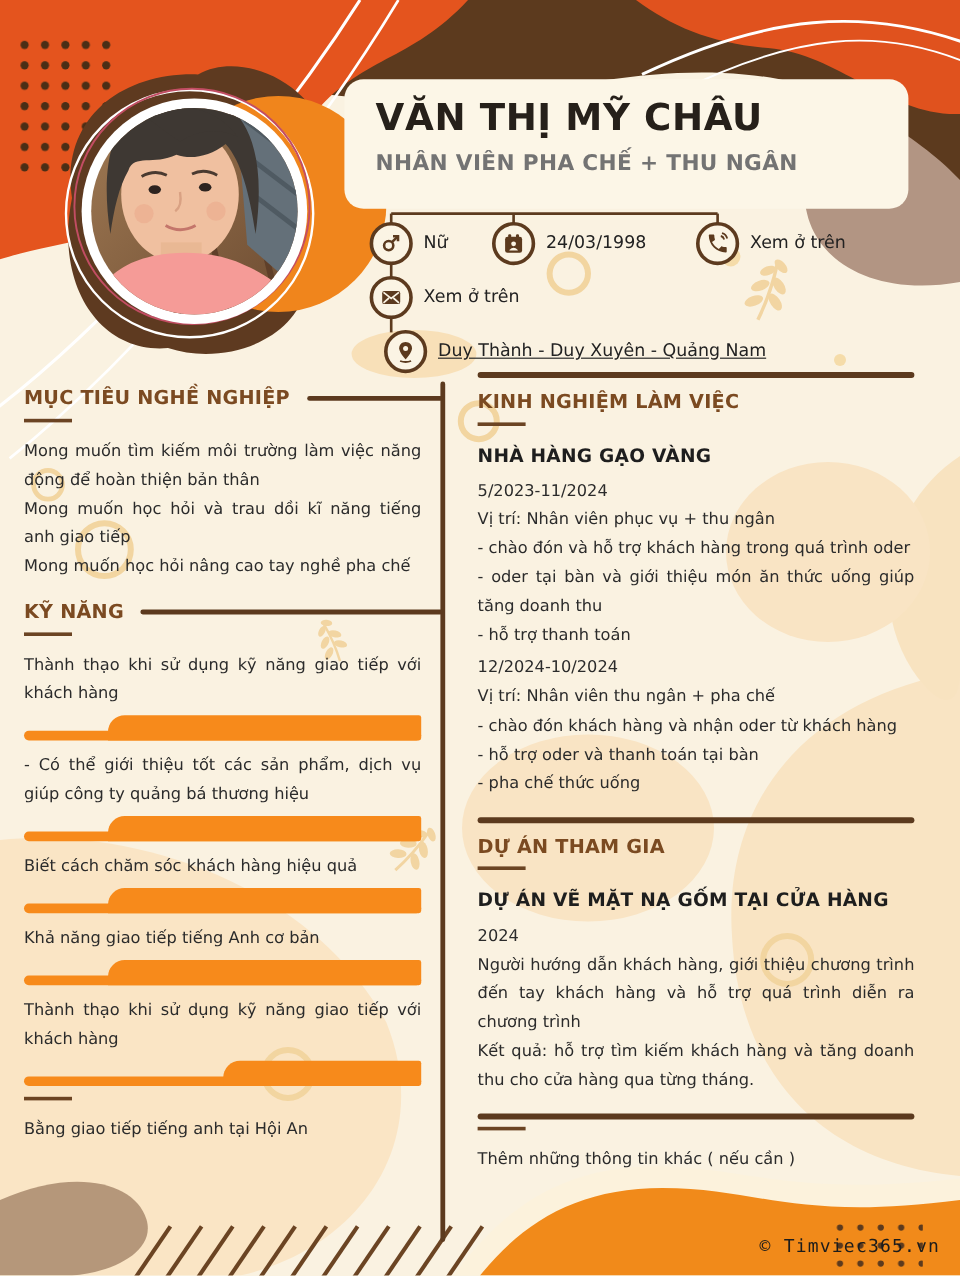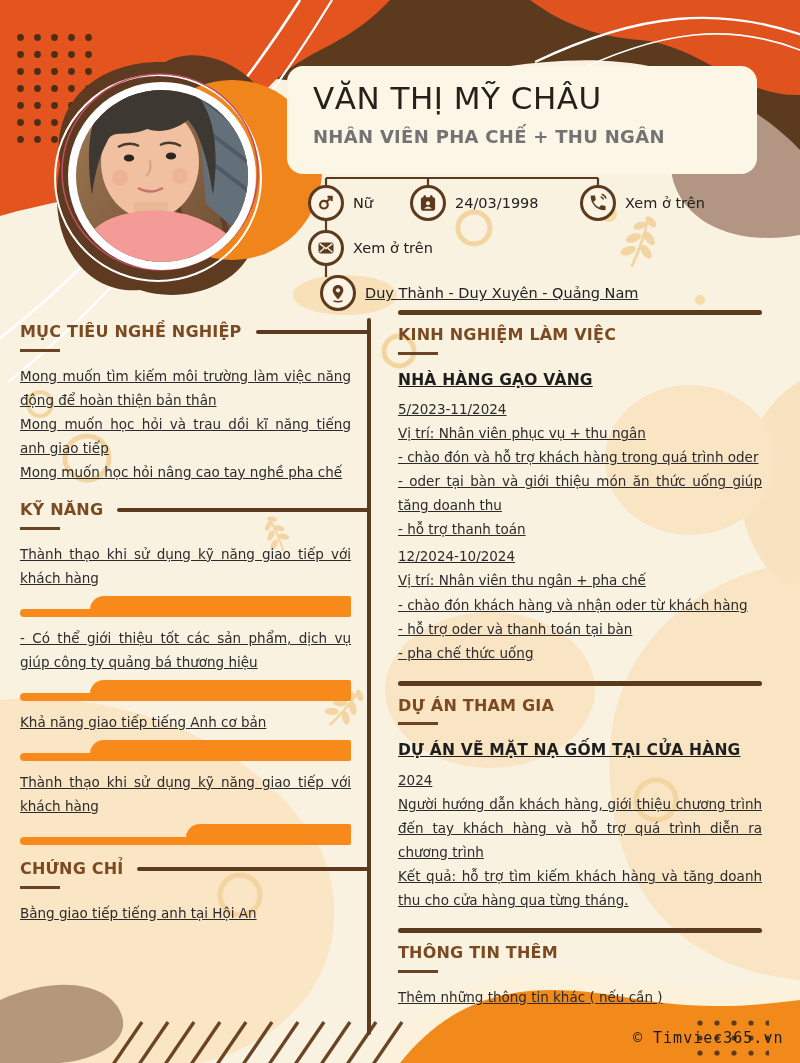--- a/index.html
+++ b/index.html
@@ -12,21 +12,21 @@
   .abs{position:absolute;}
   #bg-decor{position:absolute;left:0;top:0;z-index:0;}
 
   
   .header-card{
     left:287px;top:66px;width:470px;height:108px;
     background:#FCF6E7;border-radius:16px;z-index:2;
     padding:0;box-sizing:border-box;
   }
   .cv-name{
-    margin:15px 0 0 26px;font-size:31px;font-weight:400;color:#26201A;
+    margin:15px 0 0 26px;font-size:31px;font-weight:700;color:#26201A;
     letter-spacing:.5px;line-height:1.15;
   }
   .cv-title{
     margin:9px 0 0 26px;font-size:18px;font-weight:700;color:#737373;
     letter-spacing:.3px;
   }
 
   
   .contact-item{z-index:3;display:flex;align-items:center;}
   .icon-circle{
@@ -44,21 +44,21 @@
   .sec-head{display:flex;align-items:center;}
   .sec-head h2{
     margin:0;font-size:16px;font-weight:800;color:#7B4A21;
     letter-spacing:.2px;white-space:nowrap;line-height:1.3;
   }
   .head-line{flex:1;height:4px;background:#5C3A1E;border-radius:2px;margin-left:14px;}
   .head-underline{width:40px;height:3px;background:#6B4423;margin-top:6px;margin-bottom:12px;}
 
   .body-text{font-size:13.5px;line-height:1.78;text-align:justify;}
   .left-col .body-text{padding-right:18px;}
-  .left-col p,.right-col p{margin:0;text-decoration:underline;}
+  .left-col p,.right-col p{margin:0;}
 
   
   .skill-item{margin-bottom:0;}
   .skill-bar{position:relative;height:21px;margin:6px 18px 9px 0;}
   .skill-track{position:absolute;left:0;right:0;bottom:0;height:8px;border-radius:4px;background:#F78A1B;}
   .skill-fill{position:absolute;right:0;bottom:0;height:21px;background:#F78A1B;
     border-radius:14px 2px 2px 0;}
 
   .col-divider{left:367px;top:318px;width:4px;height:717px;background:#5C3A1E;border-radius:2px;z-index:2;}
 
@@ -278,38 +278,41 @@
     </div>
   </div>
   <div class="skill-item">
     <p class="body-text">- Có thể giới thiệu tốt các sản phẩm, dịch vụ giúp công ty quảng bá thương hiệu</p>
     <div class="skill-bar">
       <div class="skill-track"></div>
       <div class="skill-fill" style="width: 79%;"></div>
     </div>
   </div>
   <div class="skill-item">
+    <p class="body-text">Biết cách chăm sóc khách hàng hiệu quả</p>
+    <div class="skill-bar">
+      <div class="skill-track"></div>
+      <div class="skill-fill" style="width: 79%;"></div>
+    </div>
+  </div>
+  <div class="skill-item">
     <p class="body-text">Khả năng giao tiếp tiếng Anh cơ bản</p>
     <div class="skill-bar">
       <div class="skill-track"></div>
       <div class="skill-fill" style="width: 79%;"></div>
     </div>
   </div>
   <div class="skill-item">
     <p class="body-text">Thành thạo khi sử dụng kỹ năng giao tiếp với khách hàng</p>
     <div class="skill-bar">
       <div class="skill-track"></div>
       <div class="skill-fill" style="width: 50%;"></div>
     </div>
   </div>
 
-  <div class="sec-head mt14">
-    <h2>CHỨNG CHỈ</h2>
-    <div class="head-line"></div>
-  </div>
   <div class="head-underline"></div>
   <p class="body-text">Bằng giao tiếp tiếng anh tại Hội An</p>
 </div>
 
 <div class="abs right-col">
 
   <div class="r-sep"></div>
 
   <div class="sec-head mt10">
     <h2>KINH NGHIỆM LÀM VIỆC</h2>
@@ -336,20 +339,17 @@
   </div>
   <div class="head-underline"></div>
 
   <p class="body-text job-company" style="margin-top:2px !important;">DỰ ÁN VẼ MẶT NẠ GỐM TẠI CỬA HÀNG</p>
   <p class="body-text job-period">2024</p>
   <p class="body-text">Người hướng dẫn khách hàng, giới thiệu chương trình đến tay khách hàng và hỗ trợ quá trình diễn ra chương trình</p>
   <p class="body-text">Kết quả: hỗ trợ tìm kiếm khách hàng và tăng doanh thu cho cửa hàng qua từng tháng.</p>
 
   <div class="r-sep mt16"></div>
 
-  <div class="sec-head mt10">
-    <h2>THÔNG TIN THÊM</h2>
-  </div>
   <div class="head-underline"></div>
   <p class="body-text">Thêm những thông tin khác ( nếu cần )</p>
 </div>
 
 <div class="abs copyright">© Timviec365.vn</div>
 
 </body></html>

